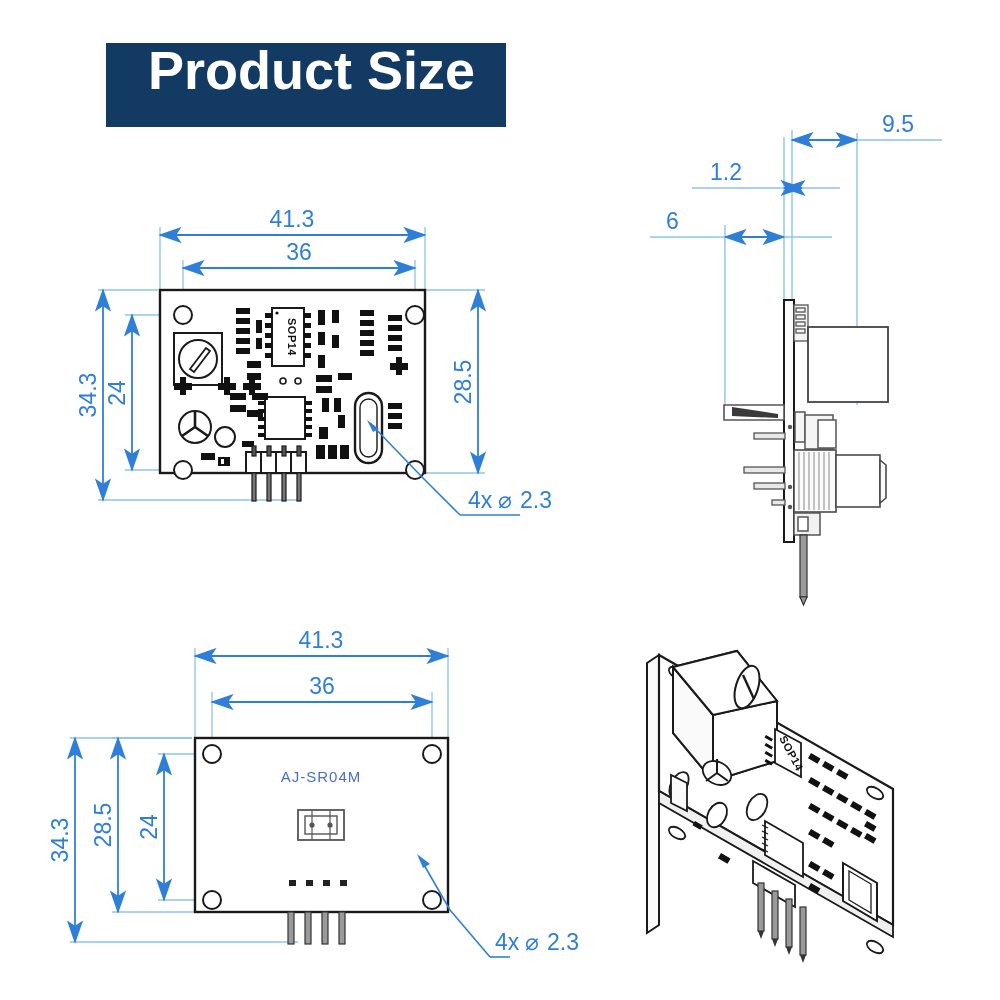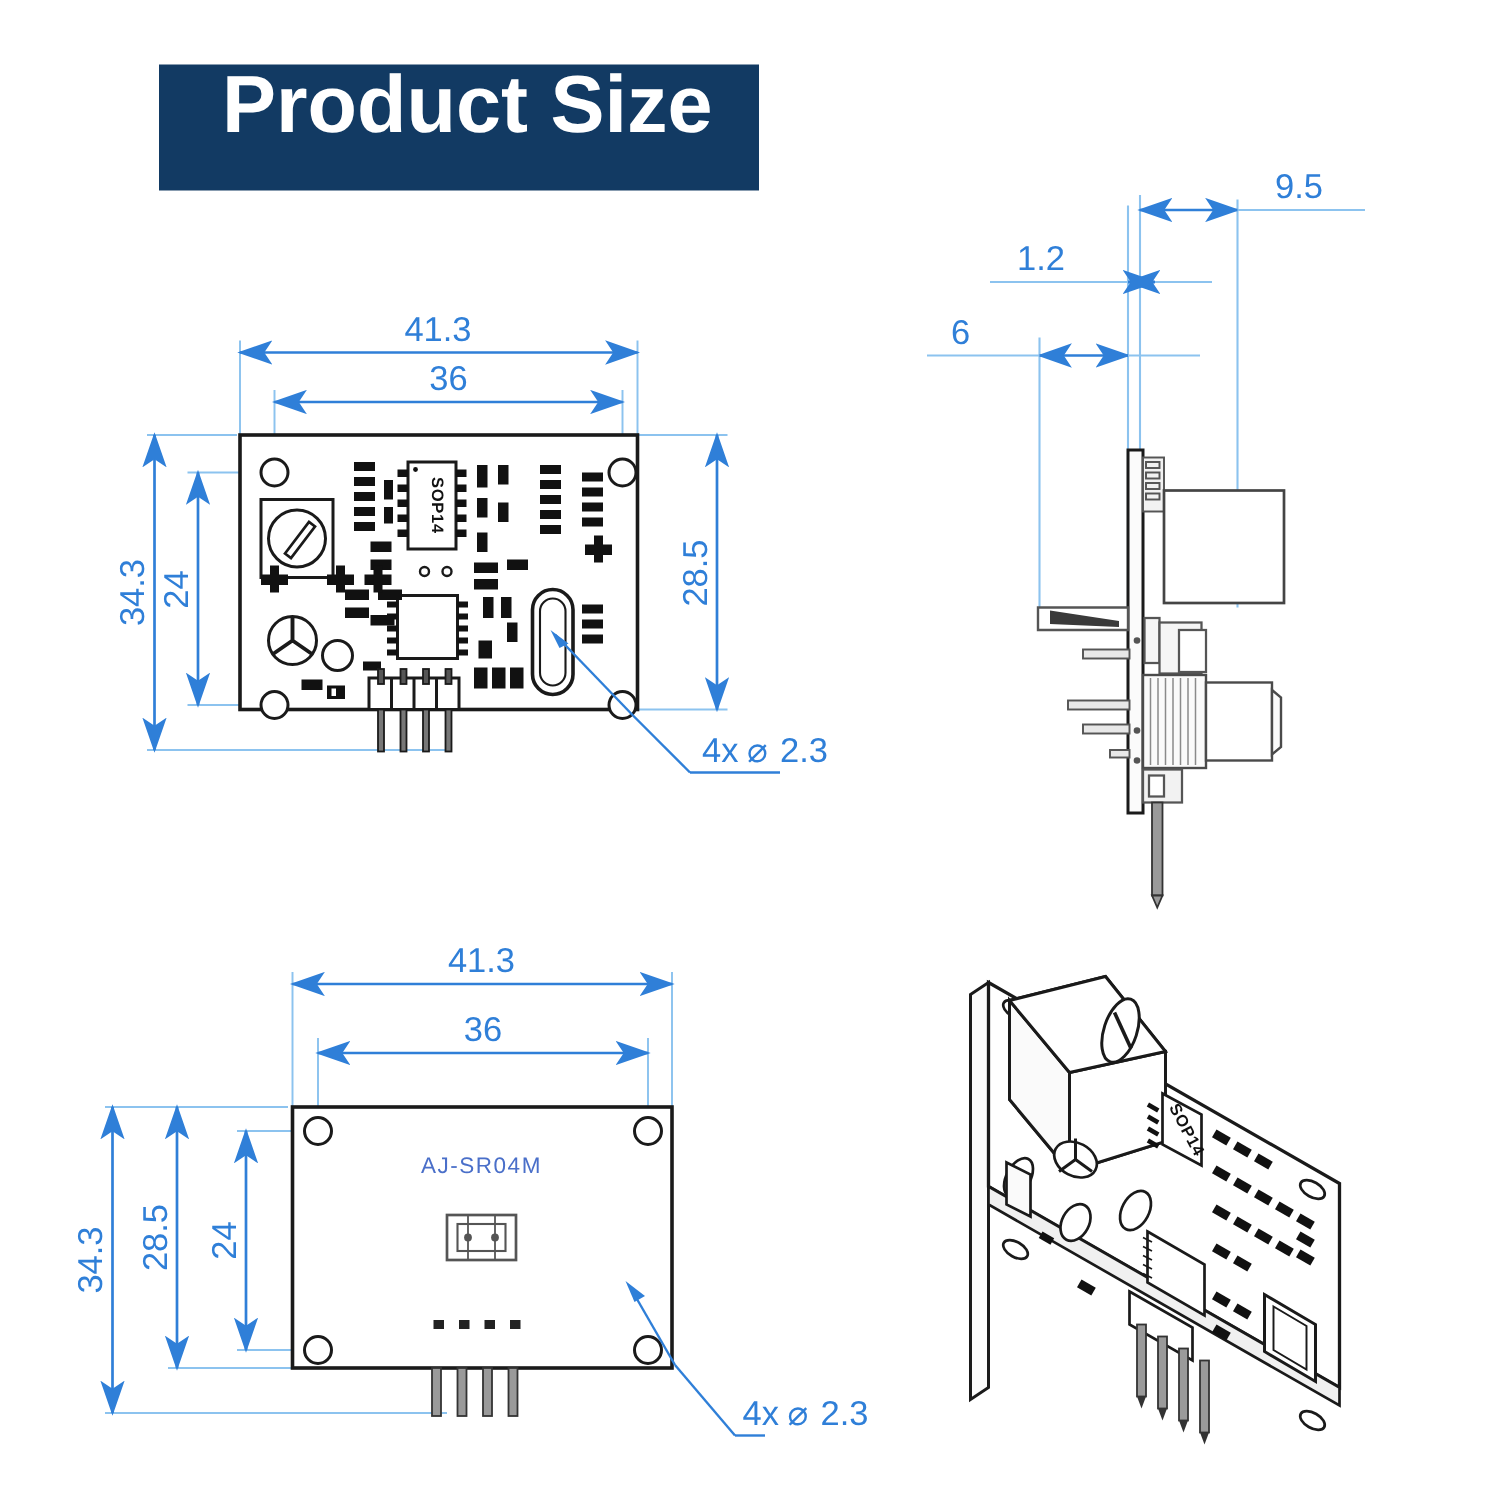--- a/index.html
+++ b/index.html
@@ -266,21 +266,21 @@
         <line x1="390" y1="310" x2="450" y2="310" stroke="#2f7fd8" stroke-width="1.6"></line>
       </g>
       <g>
         <text class="dim-text" x="398" y="303">4x</text>
         <text class="dim-text" x="428" y="303" font-size="27">⌀</text>
         <text class="dim-text" x="450" y="303">2.3</text>
       </g>
     </svg>
   </div>
 
-  <div class="view" style="left:600px; top:115px;text-align:center;">
+  <div class="view" style="left:632px; top:115px;text-align:center;">
     <svg width="360" height="440" viewBox="0 0 360 440">
       <defs>
         <marker id="arrR2" markerWidth="13" markerHeight="9" refX="12" refY="4.5" orient="auto">
           <path d="M0,0 L13,4.5 L0,9 L3,4.5 Z" fill="#2f7fd8"></path>
         </marker>
         <marker id="arrL2" markerWidth="13" markerHeight="9" refX="1" refY="4.5" orient="auto">
           <path d="M13,0 L0,4.5 L13,9 L10,4.5 Z" fill="#2f7fd8"></path>
         </marker>
       </defs>
 

